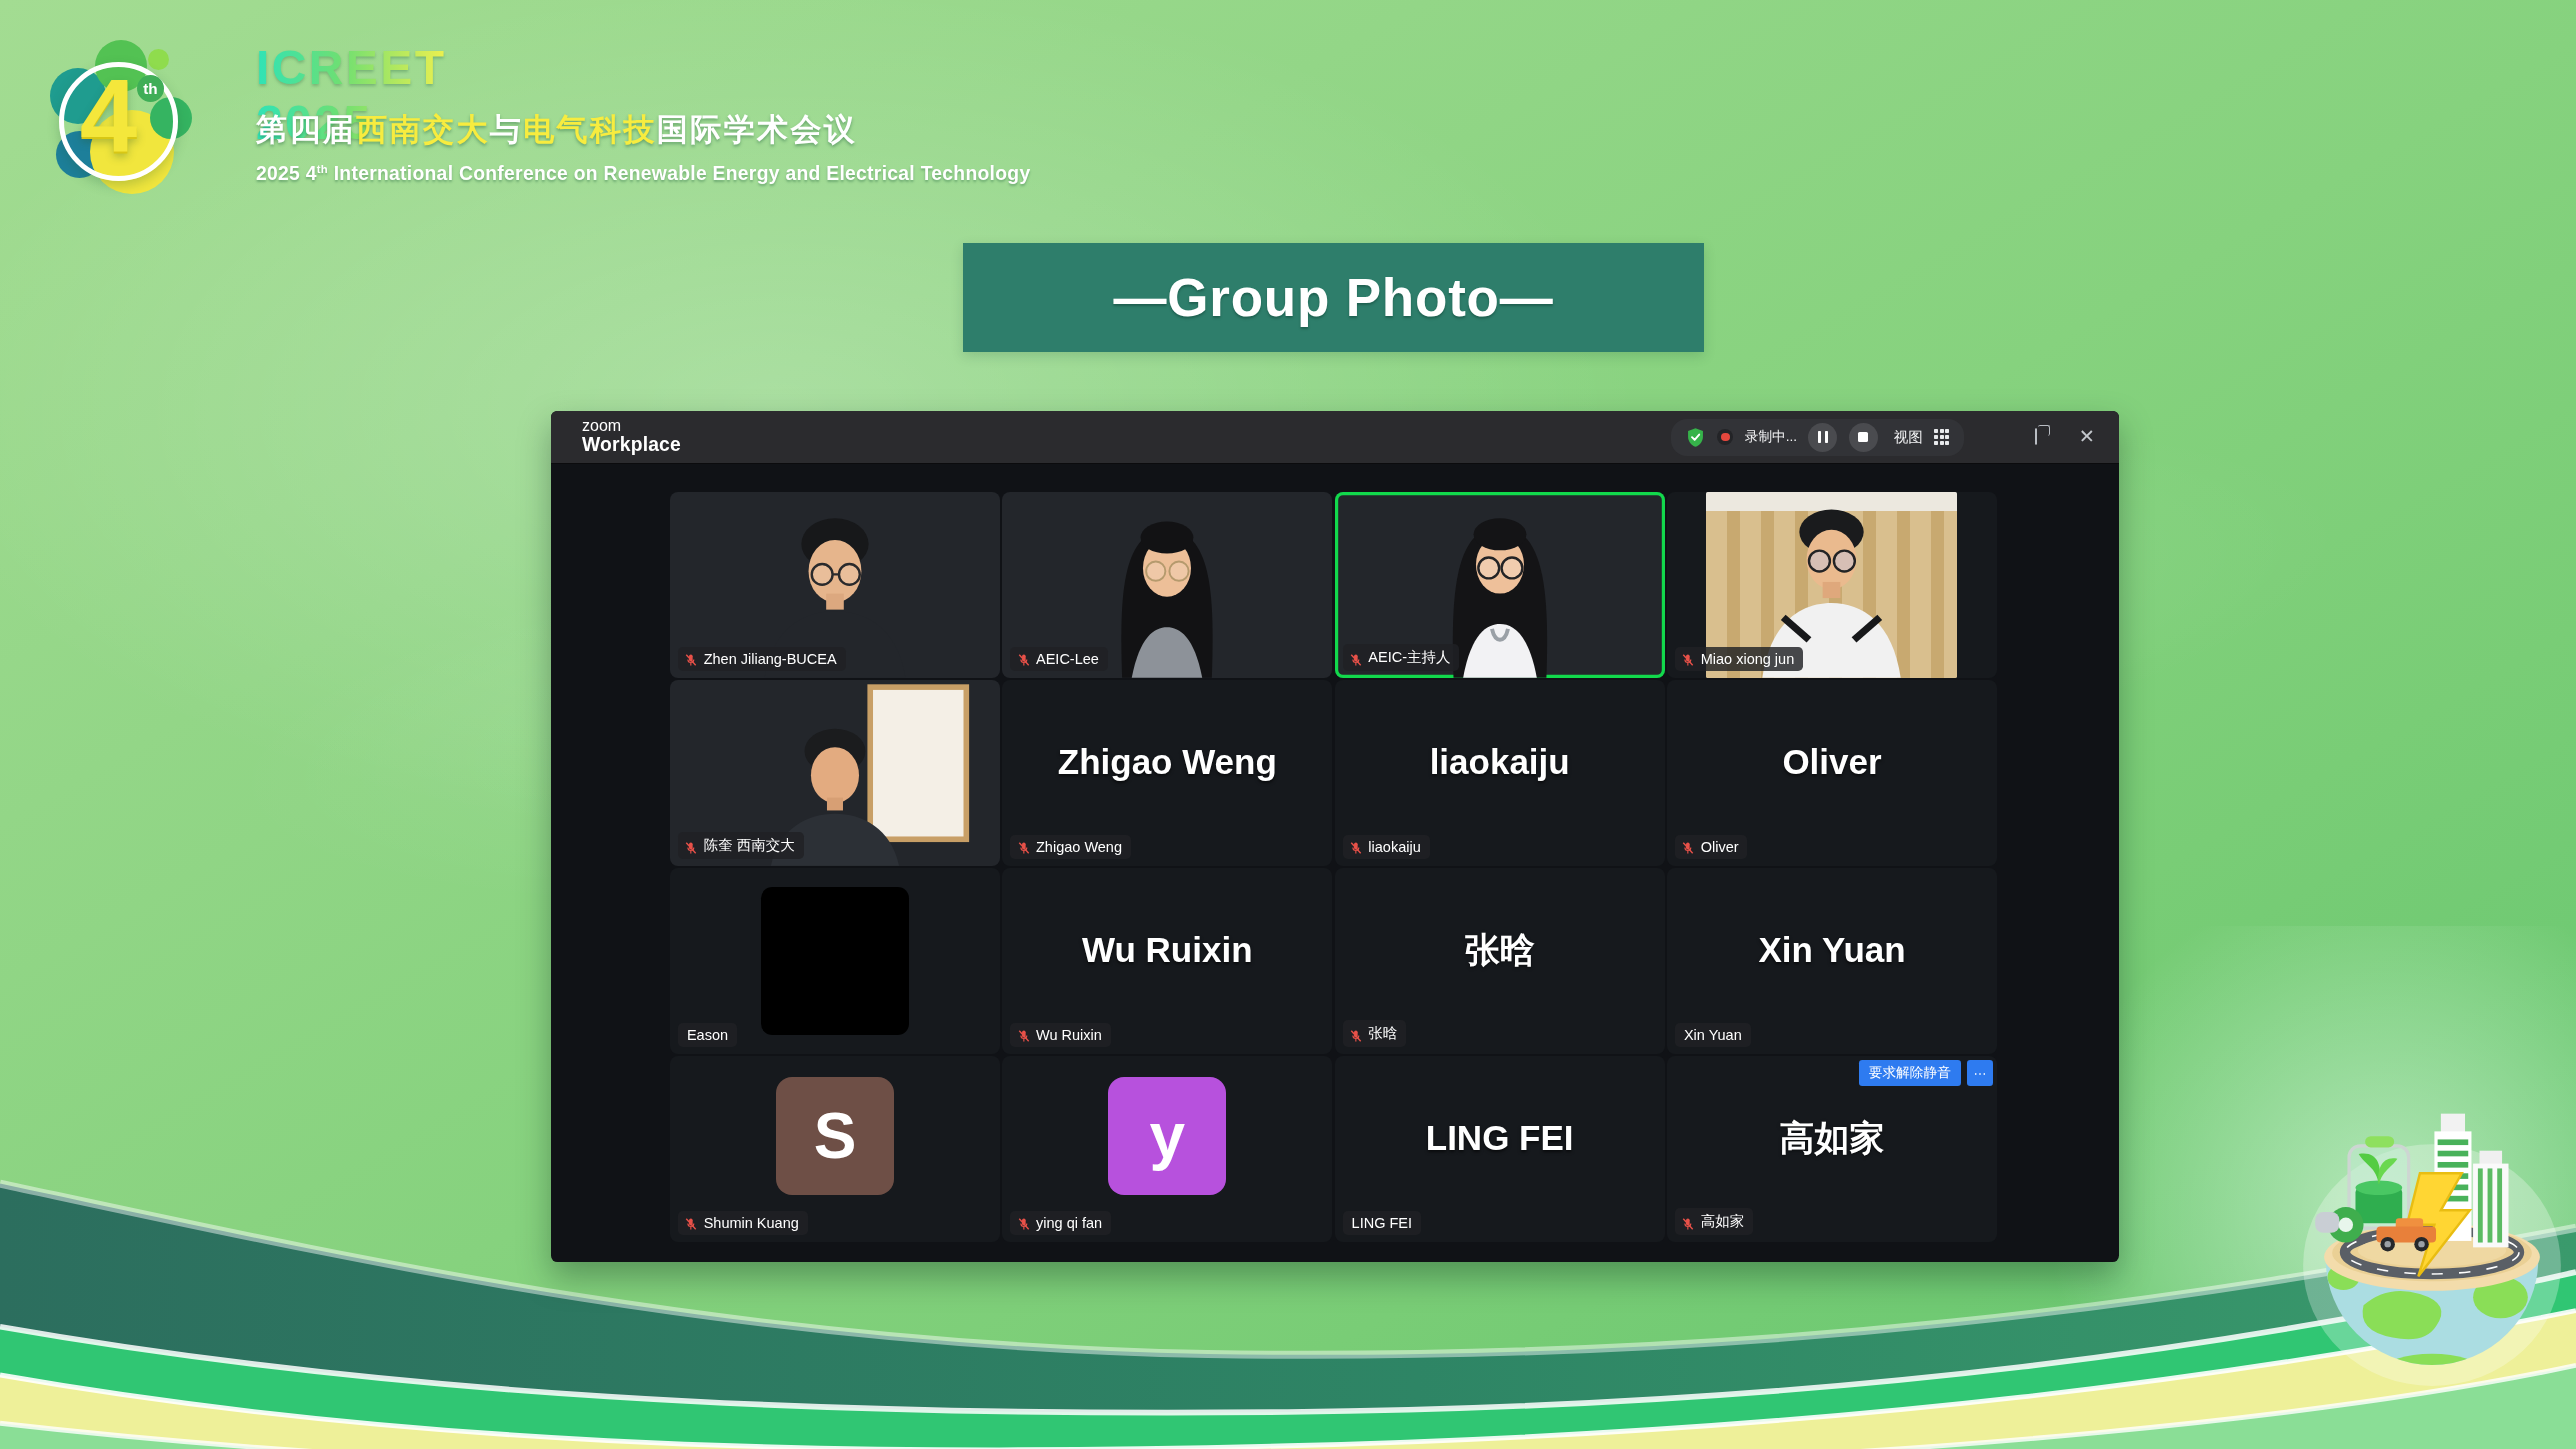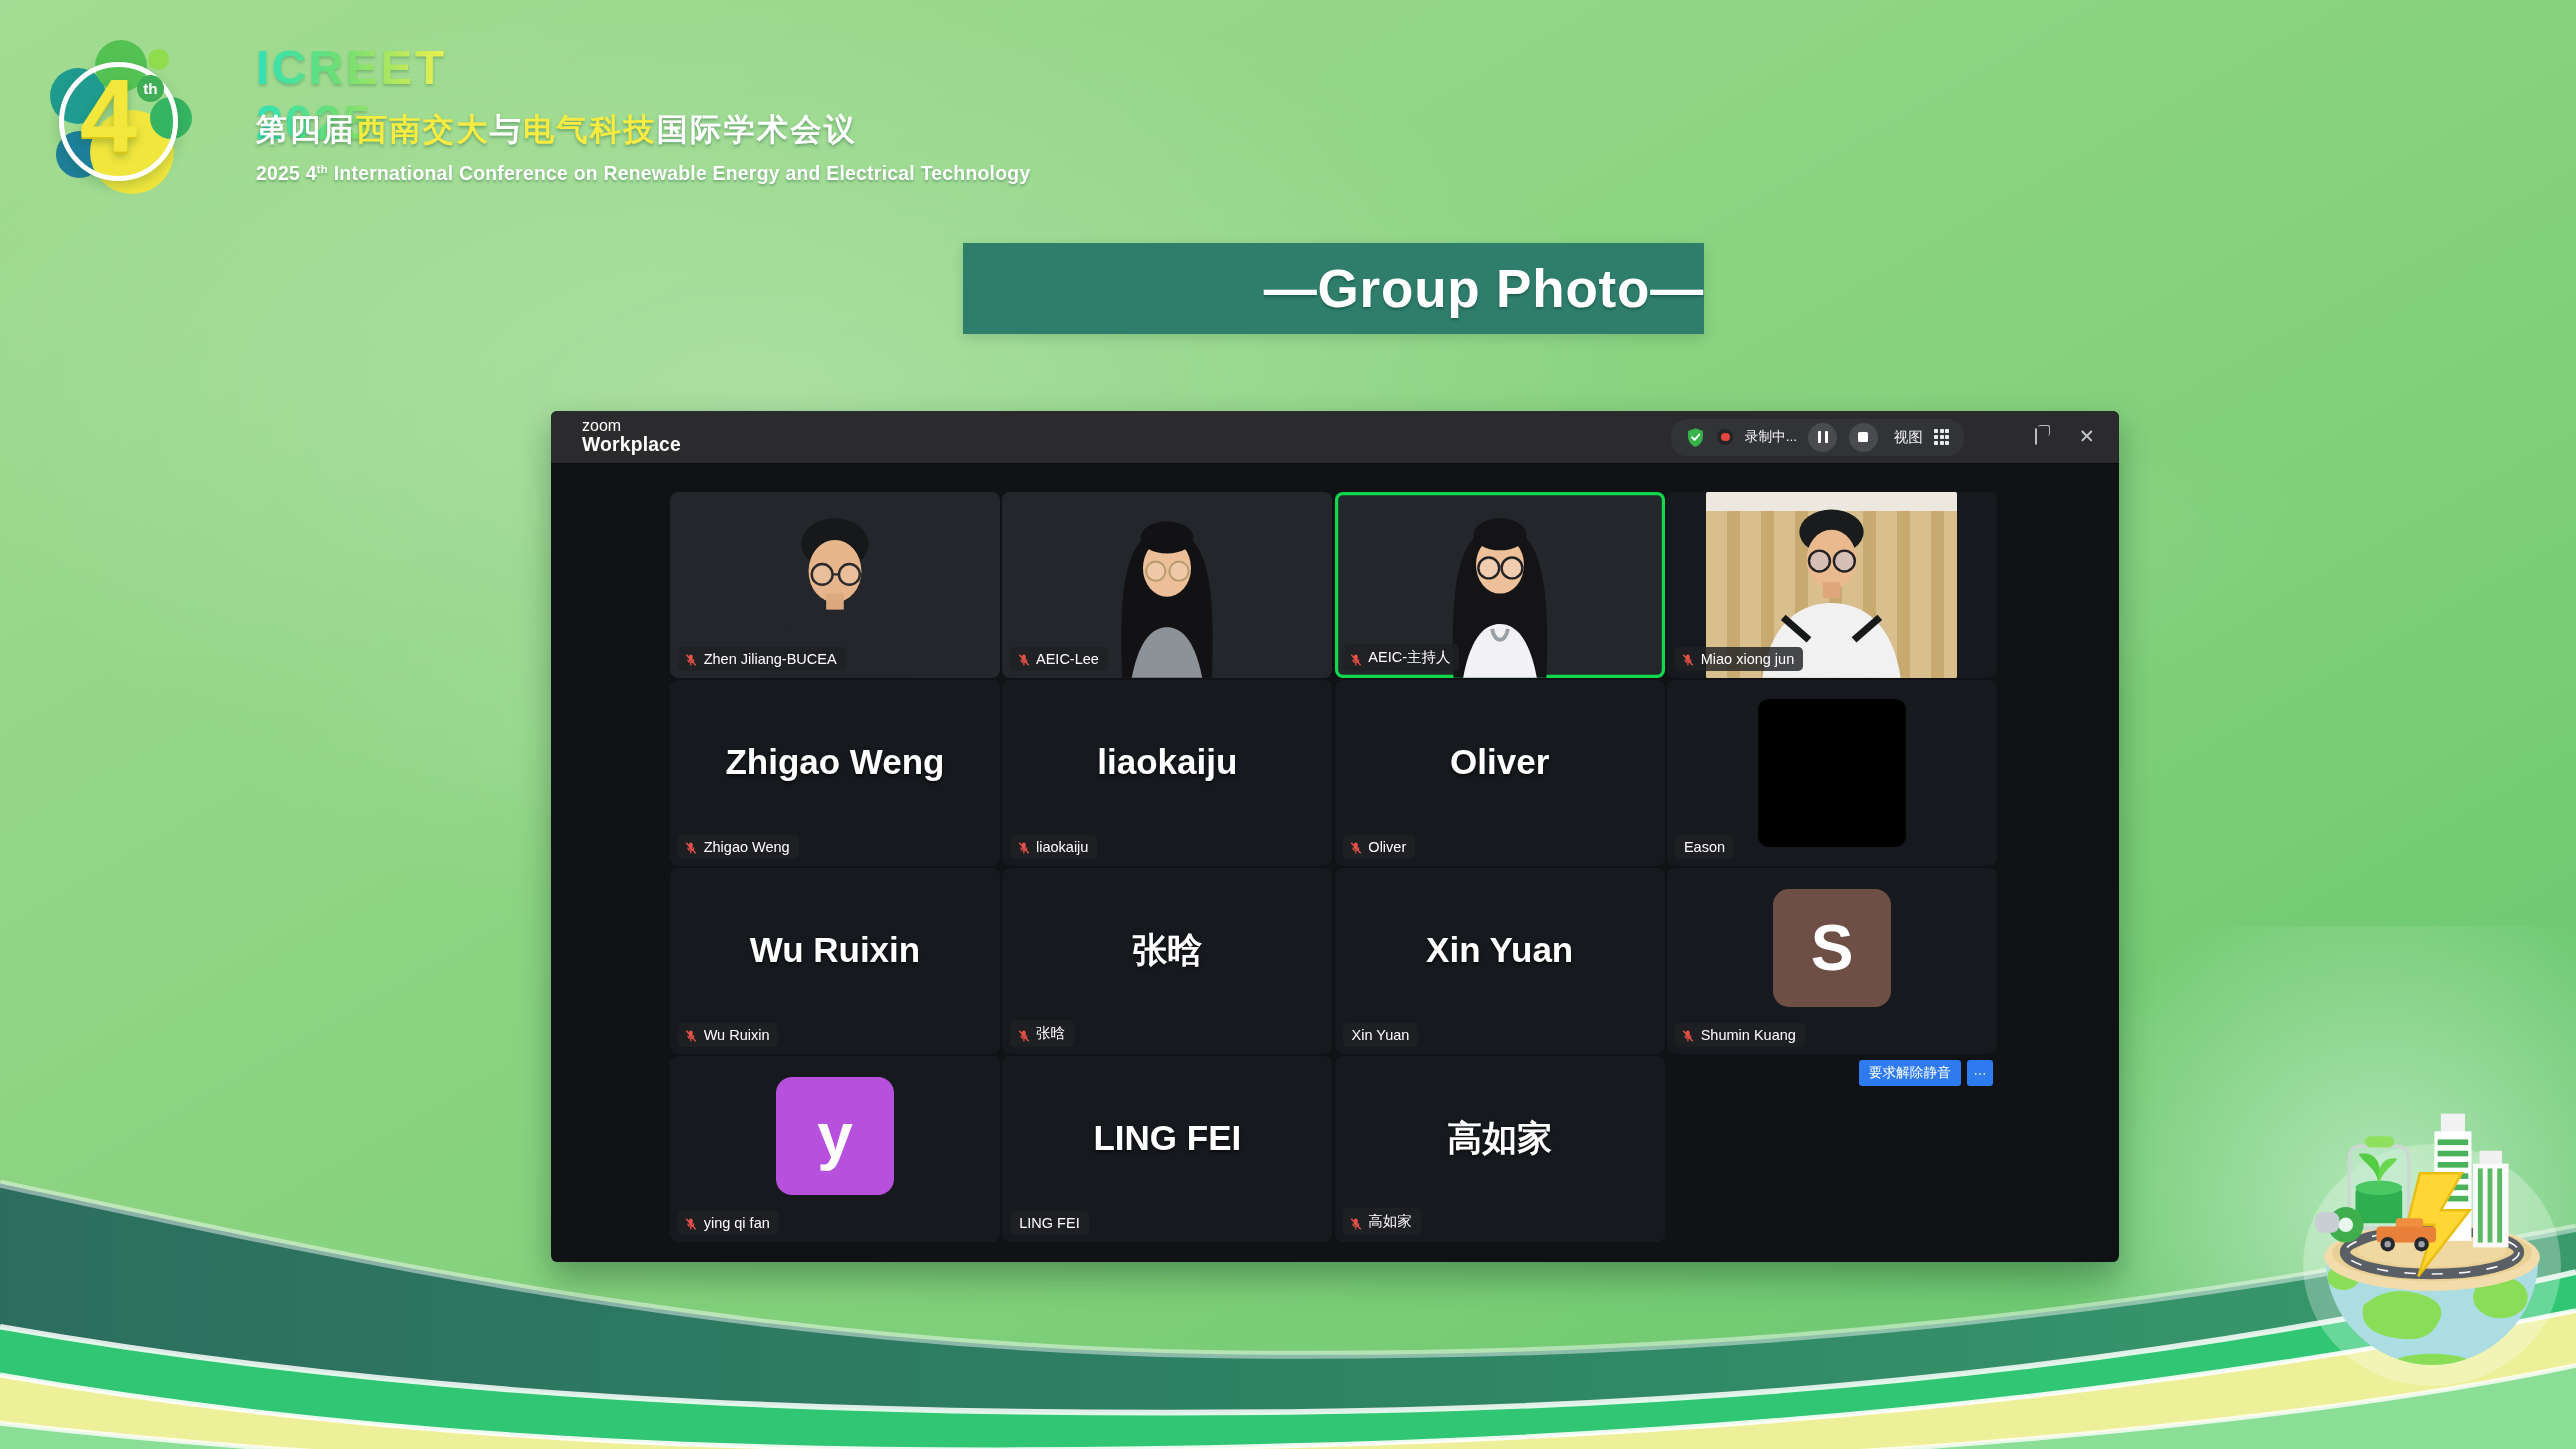--- a/index.html
+++ b/index.html
@@ -35,22 +35,22 @@
     -webkit-background-clip:text;background-clip:text;color:transparent;
     filter:drop-shadow(0 2.4px 1.6px rgba(46,110,70,.35));}
   .hcn{position:absolute;left:203px;top:74px;font-size:31px;font-weight:800;color:#fff;letter-spacing:2.4px;
     text-shadow:0 2.4px 3.2px rgba(30,95,60,.45);white-space:nowrap;}
   .hcn .yel{color:#f7ec3f;}
   .hen{position:absolute;left:203px;top:128px;font-size:19.3px;font-weight:700;color:#fff;letter-spacing:0.3px;
     text-shadow:0 1.6px 2.4px rgba(30,95,60,.4);white-space:nowrap;}
   .hen sup{font-size:11.3px;}
 
   
-  .banner{position:absolute;left:963px;top:243px;width:741px;height:91px;background:#2e7e6b;
-    display:flex;align-items:center;justify-content:flex-end;box-shadow:0 4px 11.3px rgba(20,70,50,.18);}
+  .banner{position:absolute;left:963px;top:243px;width:741px;height:109px;background:#2e7e6b;
+    display:flex;align-items:center;justify-content:center;box-shadow:0 4px 11.3px rgba(20,70,50,.18);}
   .banner span{color:#fff;font-size:53px;font-weight:800;letter-spacing:0.8px;
     text-shadow:0 2.4px 2.4px rgba(0,40,30,.35);}
 
   
   .zwin{position:absolute;left:551px;top:411px;width:1568px;height:851px;background:#101216;
     border-radius:6.4px;overflow:hidden;box-shadow:0 14.5px 32px rgba(10,40,25,.35);}
   .tbar{position:absolute;left:0;top:0;width:100%;height:52px;background:#2b2b2e;border-bottom:0.8px solid #0b0b0d;
     display:flex;align-items:center;}
   .zlogo{margin-left:31px;line-height:1.05;color:#fff;}
   .zlogo .zs{display:block;font-size:16px;font-weight:500;}
@@ -305,20 +305,40 @@
                 <path fill="#e85149" d="M12 2.5a3.2 3.2 0 0 1 3.2 3.2v6a3.2 3.2 0 0 1-6.4 0v-6A3.2 3.2 0 0 1 12 2.5z"></path>
                 <path fill="#e85149" d="M5.8 11.5a6.2 6.2 0 0 0 12.4 0h-2a4.2 4.2 0 0 1-8.4 0z"></path>
                 <rect x="11" y="17.5" width="2" height="4.5" fill="#e85149"></rect>
                 <line x1="4" y1="3" x2="20.5" y2="21.5" stroke="#e85149" stroke-width="2.4"></line>
               </svg>
             </span>
           <span>Miao xiong jun</span>
         </div>
       </div>
 
+      <div class="tile video p5">
+        <svg class="pfill" viewBox="0 0 412 233" preserveAspectRatio="xMidYMax slice">
+          <rect x="250" y="10" width="120" height="190" fill="#f4efe6" stroke="#c89f66" stroke-width="7"></rect>
+          <ellipse cx="206" cy="90" rx="38" ry="28" fill="#1b1c1e"></ellipse>
+          <ellipse cx="206" cy="120" rx="30" ry="35" fill="#e3ab80"></ellipse>
+          <rect x="196" y="148" width="20" height="16" fill="#d79f74"></rect>
+          <path d="M126,233 C136,186 172,168 206,168 C240,168 276,186 286,233 Z" fill="#2c3036"></path>
+        </svg>
+        <div class="nlabel">
+          <span class="micico">
+              <svg viewBox="0 0 24 24">
+                <path fill="#e85149" d="M12 2.5a3.2 3.2 0 0 1 3.2 3.2v6a3.2 3.2 0 0 1-6.4 0v-6A3.2 3.2 0 0 1 12 2.5z"></path>
+                <path fill="#e85149" d="M5.8 11.5a6.2 6.2 0 0 0 12.4 0h-2a4.2 4.2 0 0 1-8.4 0z"></path>
+                <rect x="11" y="17.5" width="2" height="4.5" fill="#e85149"></rect>
+                <line x1="4" y1="3" x2="20.5" y2="21.5" stroke="#e85149" stroke-width="2.4"></line>
+              </svg>
+            </span>
+          <span>陈奎 西南交大</span>
+        </div>
+      </div>
 
       <div class="tile">
         <div class="bigname">Zhigao Weng</div>
         <div class="nlabel">
           <span class="micico">
               <svg viewBox="0 0 24 24">
                 <path fill="#e85149" d="M12 2.5a3.2 3.2 0 0 1 3.2 3.2v6a3.2 3.2 0 0 1-6.4 0v-6A3.2 3.2 0 0 1 12 2.5z"></path>
                 <path fill="#e85149" d="M5.8 11.5a6.2 6.2 0 0 0 12.4 0h-2a4.2 4.2 0 0 1-8.4 0z"></path>
                 <rect x="11" y="17.5" width="2" height="4.5" fill="#e85149"></rect>
                 <line x1="4" y1="3" x2="20.5" y2="21.5" stroke="#e85149" stroke-width="2.4"></line>

